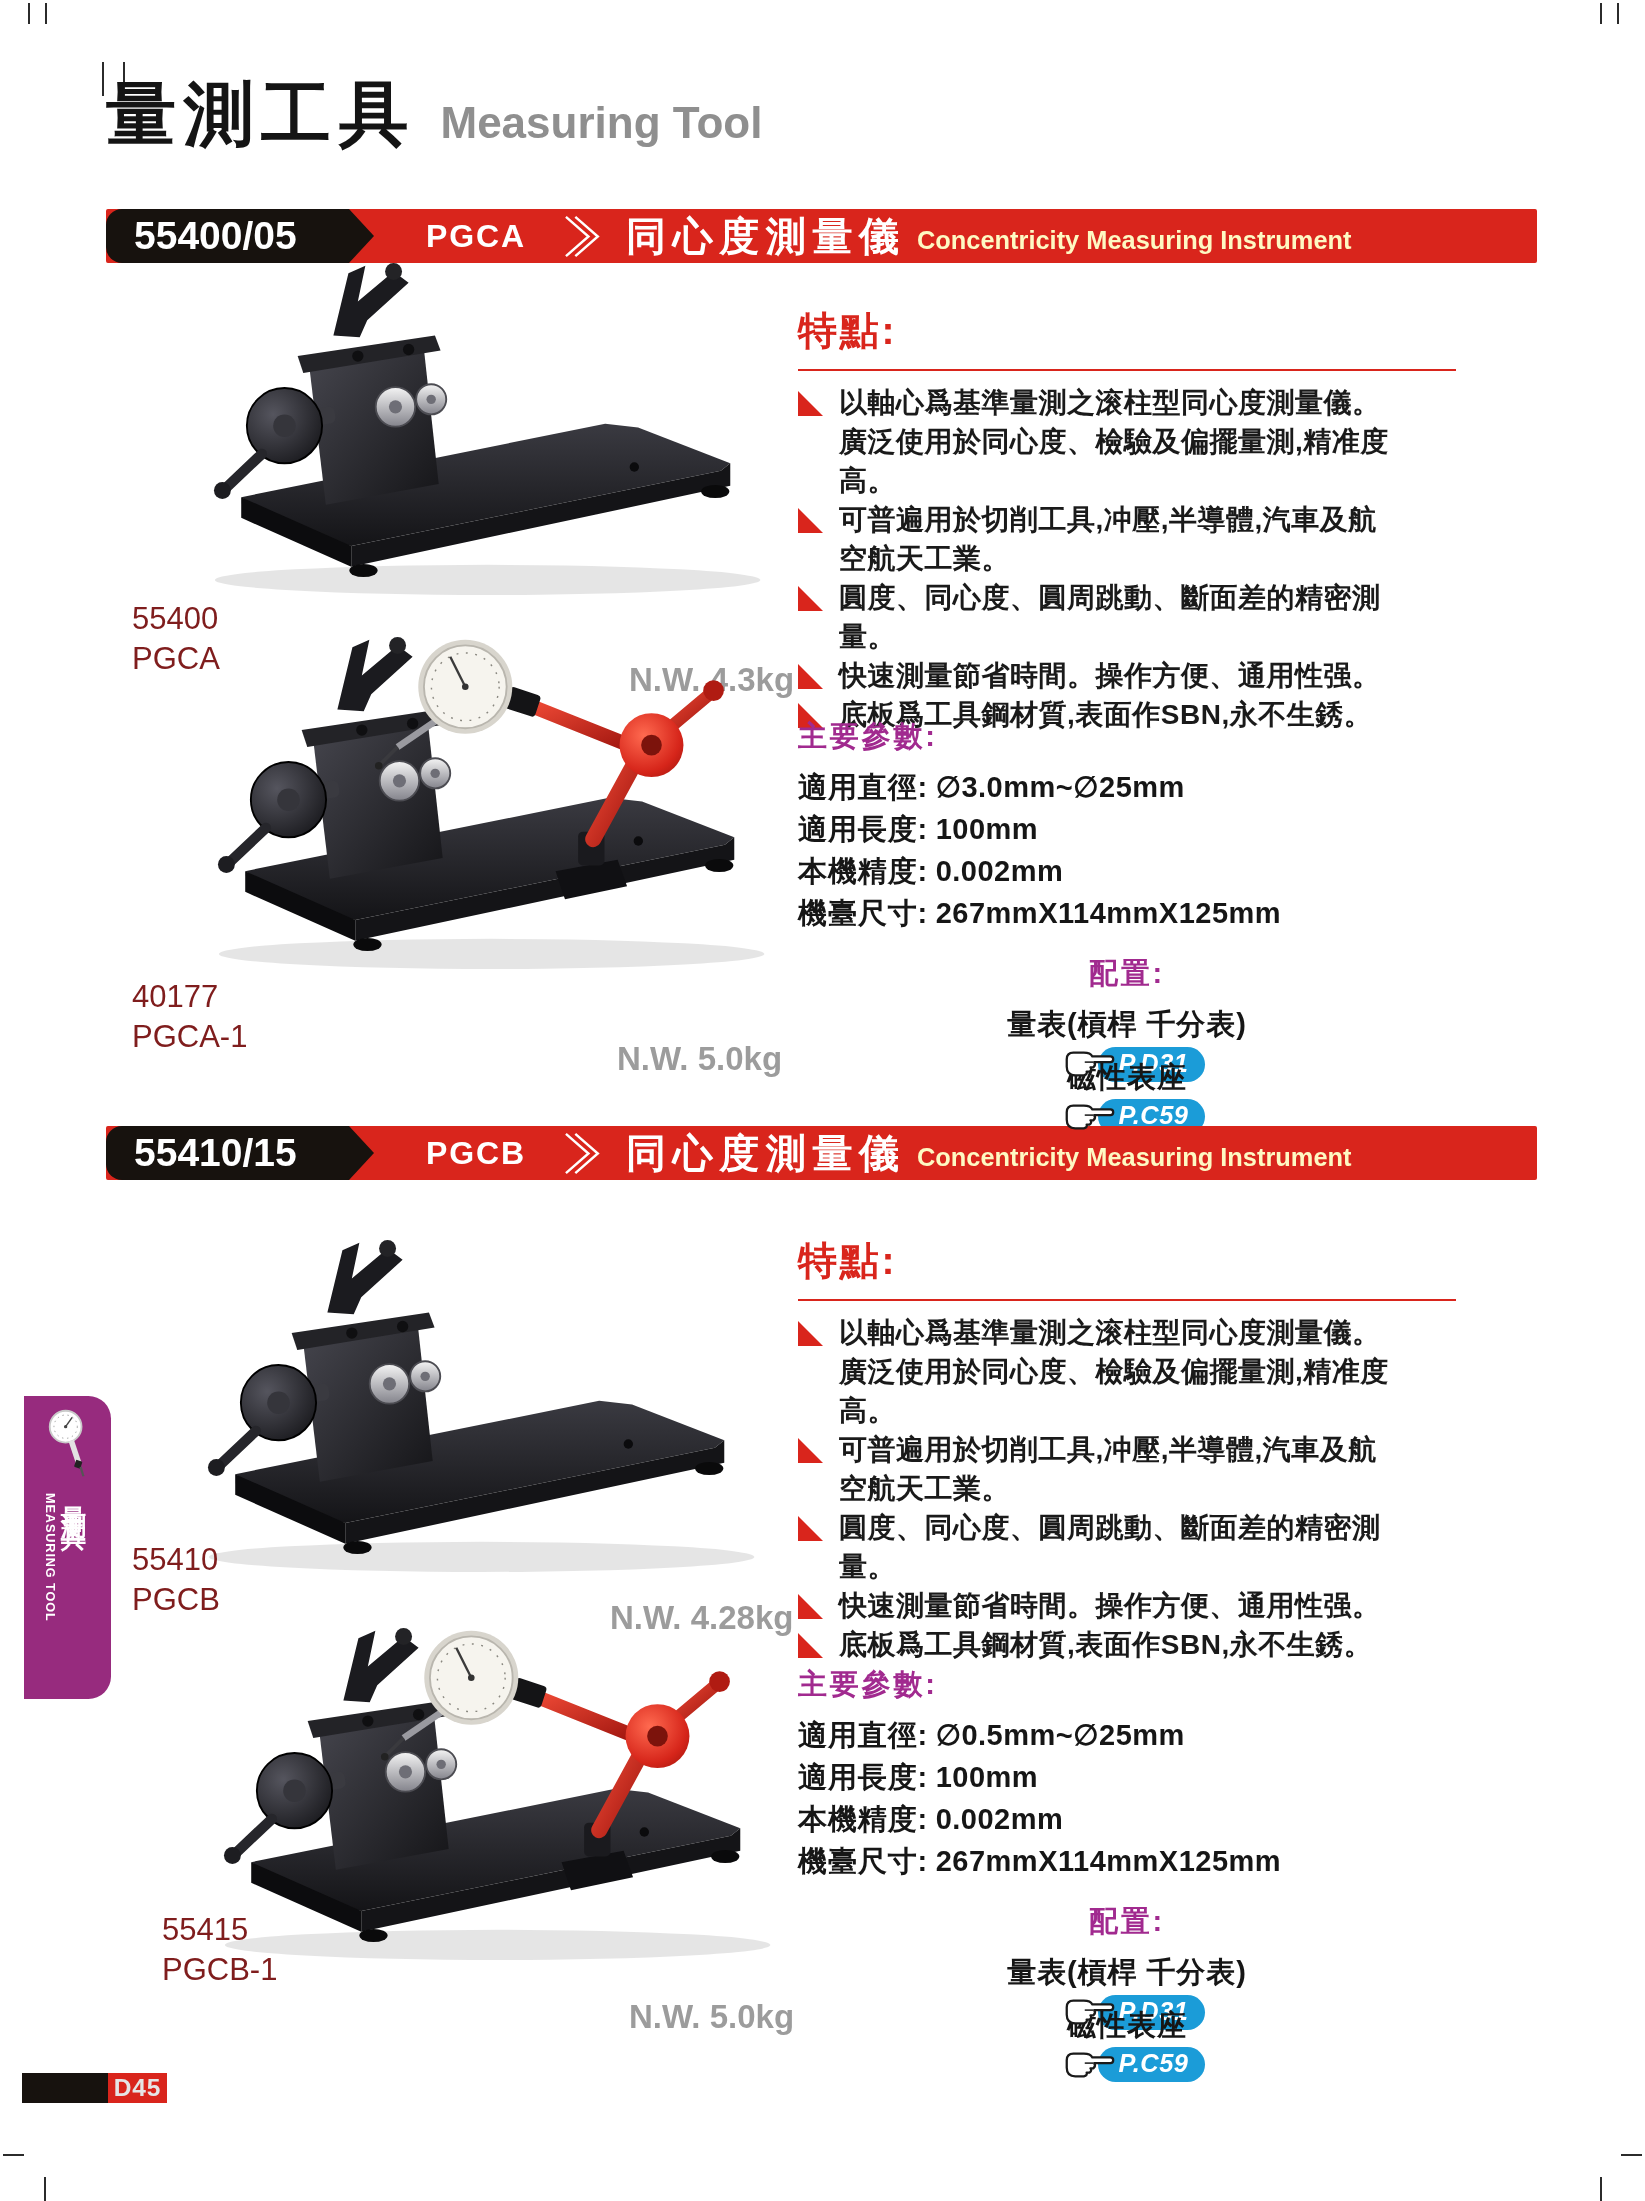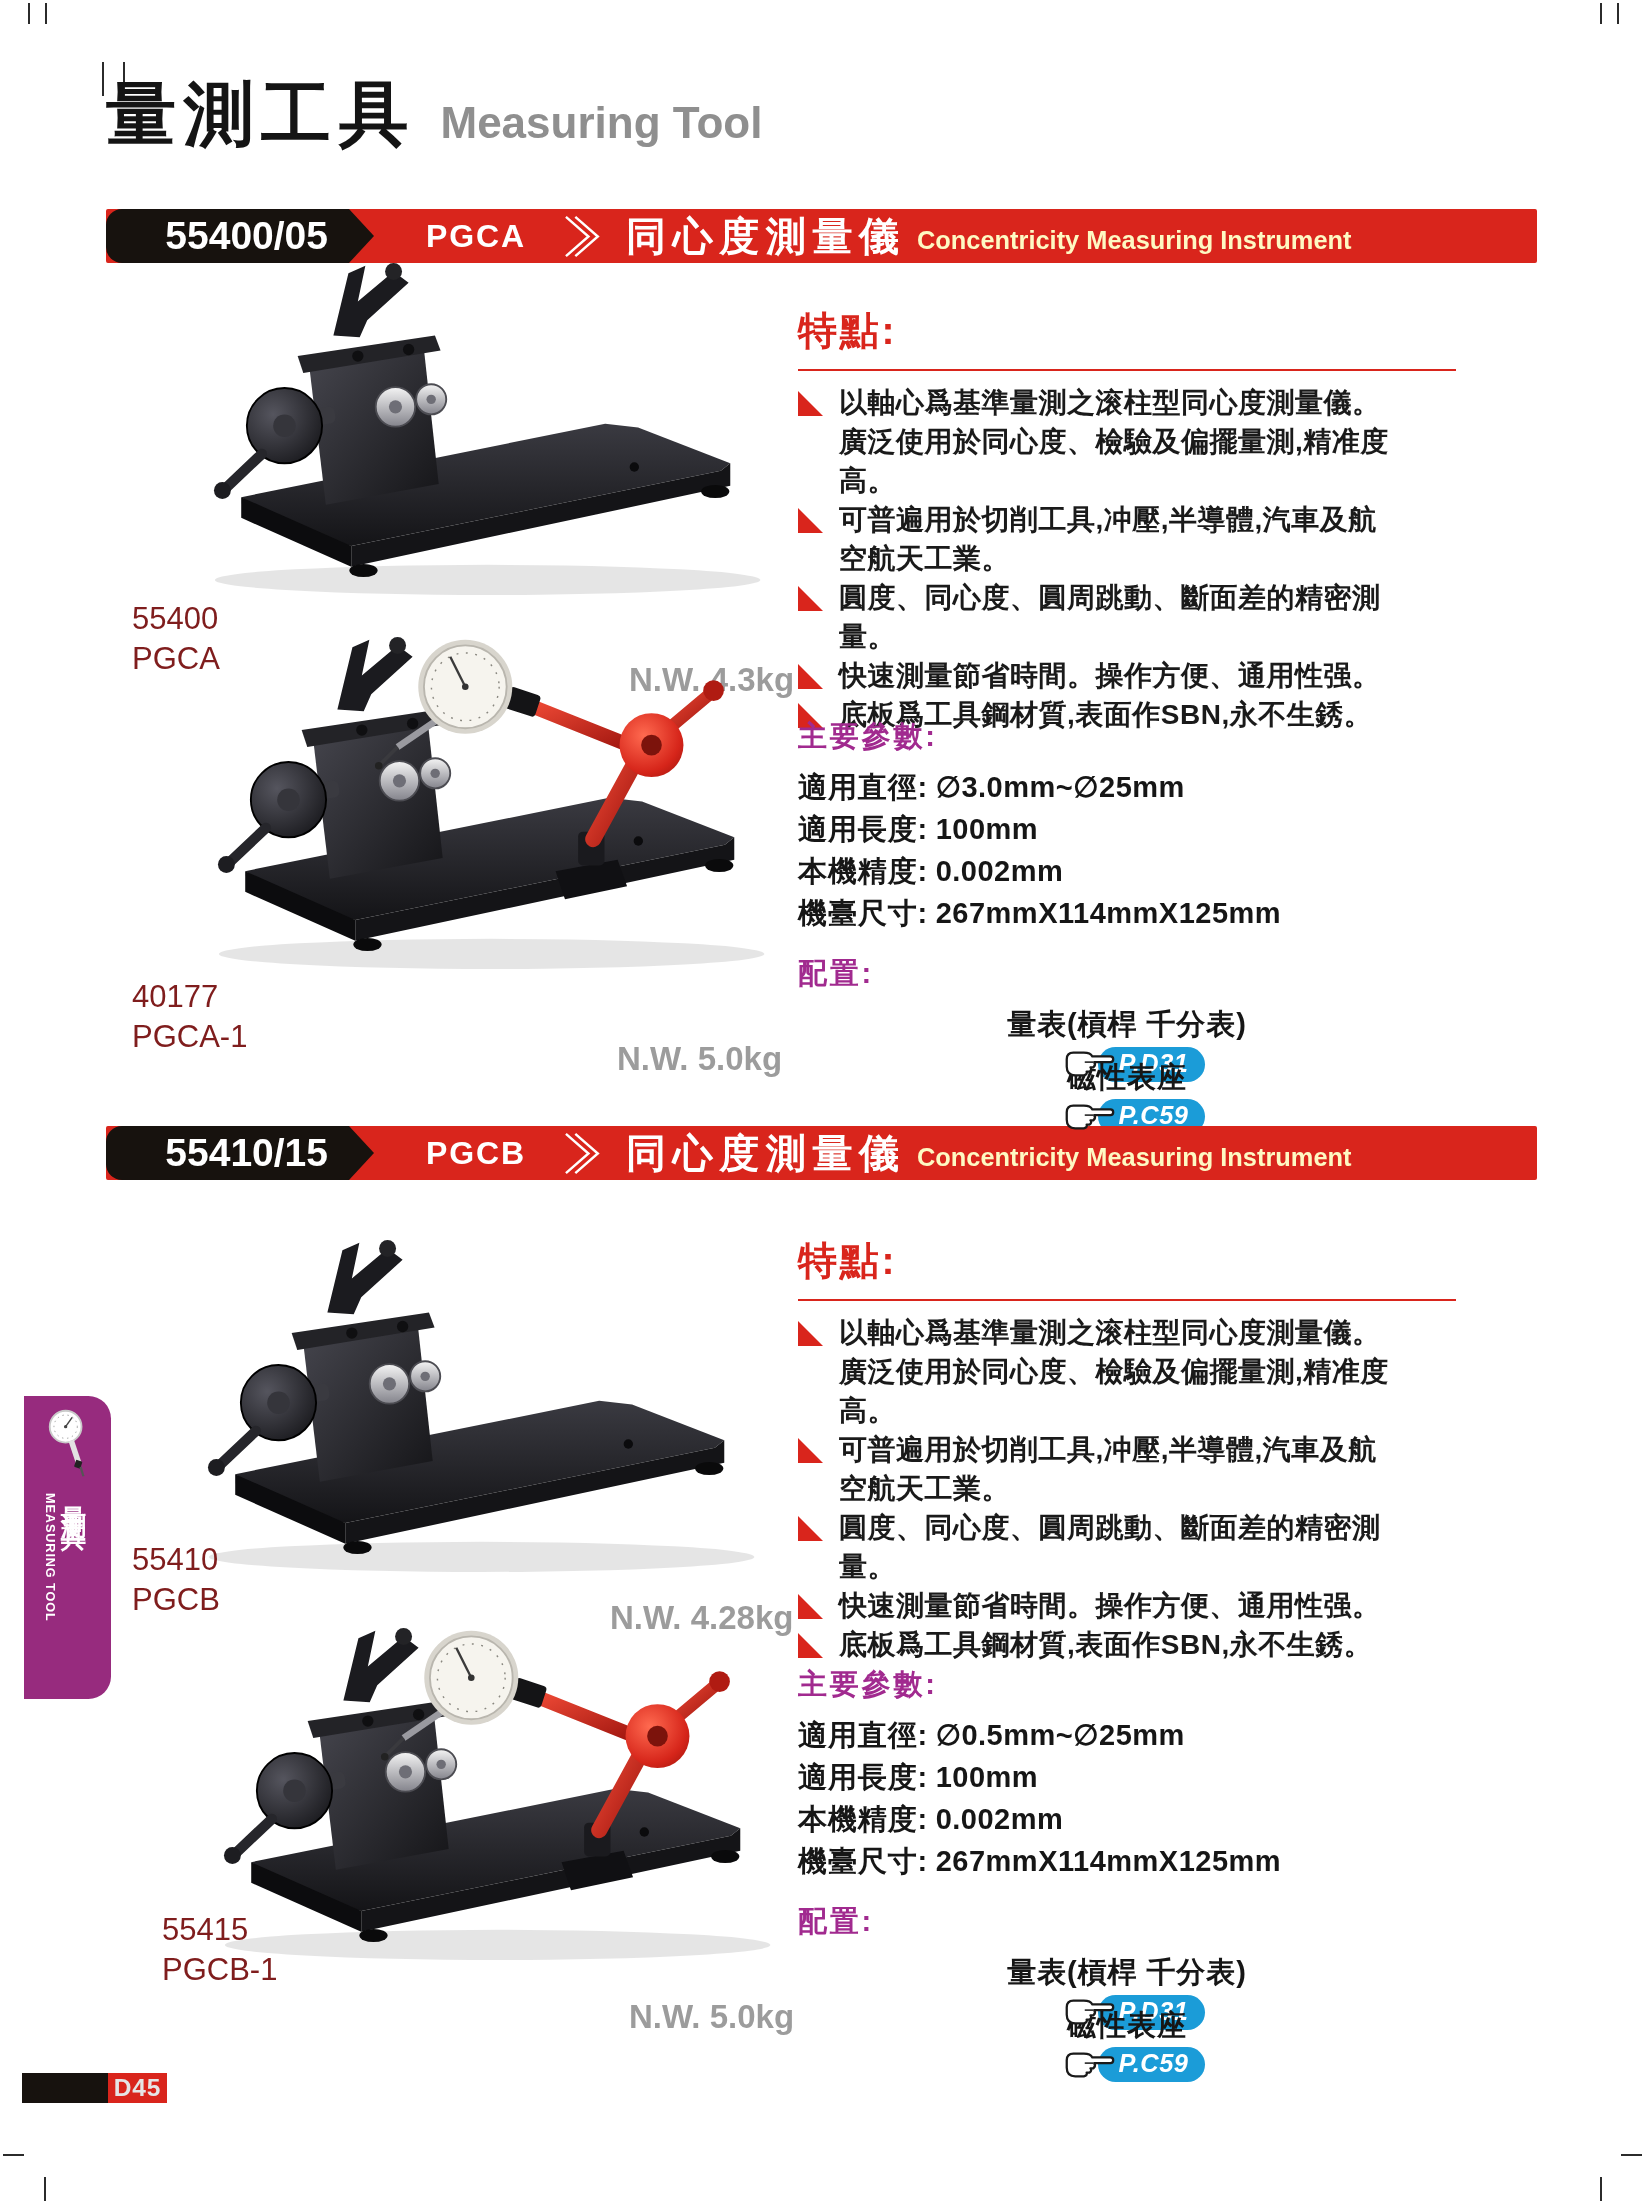--- a/index.html
+++ b/index.html
@@ -11,21 +11,21 @@
   
   .hdr { position:absolute; left:106px; top:68px; display:flex; align-items:baseline; gap:24.5px; }
   .hdr-zh { font-size:70px; font-weight:bold; color:#141414; letter-spacing:7.5px; }
   .hdr-en { font-size:44px; font-weight:bold; color:#8f8f8f; }
 
   
   .banner { position:absolute; left:106px; width:1431px; height:54px; background:#d9251c;
             display:flex; align-items:center; border-radius:1.9px; }
   .banner.b1 { top:209px; } .banner.b2 { top:1126px; }
   .badge { position:relative; height:54px; min-width:243px; background:#17120e;
-           border-radius:16px 0 0 16px; display:flex; align-items:center; justify-content:flex-end;
+           border-radius:16px 0 0 16px; display:flex; align-items:center; justify-content:flex-start;
            padding:0 21px 0 28px; }
   .badge::after { content:""; position:absolute; left:100%; top:0; width:0; height:0;
                   border-top:27px solid transparent; border-bottom:27px solid transparent;
                   border-left:25.4px solid #17120e; }
   .badge-code { font-size:39px; font-weight:bold; color:#ffffff; letter-spacing:0px; }
   .banner-model { font-size:32px; font-weight:bold; color:#ffffff; margin-left:77px; letter-spacing:1.9px; }
   .banner-chev { margin-left:34px; display:flex; align-items:center; }
   .banner-zh { font-size:40px; font-weight:bold; color:#ffffff; margin-left:26px; letter-spacing:6.6px; white-space:nowrap; }
   .banner-en { font-size:25.4px; font-weight:bold; color:#fef9c3; margin-left:11.3px; margin-top:9.4px; white-space:nowrap; }
 
@@ -41,21 +41,21 @@
          border-bottom:25.4px solid #d9251c; border-right:25.4px solid transparent; }
 
   .param-block { position:absolute; left:798px; width:658px; }
   .pb1 { top:717px; } .pb2 { top:1665px; }
   .sub-h { color:#a12a8f; font-size:29px; font-weight:bold; letter-spacing:2.8px; margin-bottom:11.3px; }
   .param-row { display:flex; align-items:baseline; font-size:29px; font-weight:bold;
                color:#161616; height:42px;text-align:right; }
   .param-label { letter-spacing:0.9px; margin-right:7.5px; white-space:nowrap; }
   .param-value { letter-spacing:0.5px; white-space:nowrap; }
 
-  .cfg-block { position:absolute; left:798px; width:658px; }
+  .cfg-block { position:absolute; left:798px; width:658px;text-align:center; }
   .cb1 { top:954px; } .cb2 { top:1902px; }
   .cfg-row { display:flex; align-items:center; font-size:29px; font-weight:bold; color:#161616;
              margin-bottom:7.5px; height:45px;flex-direction:column; }
   .cfg-label { letter-spacing:0.9px; white-space:nowrap; }
   .refwrap { display:flex; align-items:center; margin-left:13px; }
   .hand { width:55px; height:38px; margin-right:-19px; position:relative; z-index:2; }
   .pill { background:#1b9cd8; color:#ffffff; font-size:25.4px; font-weight:bold; font-style:italic;
           border-radius:941px; padding:1.9px 17px 3.8px 21px; letter-spacing:0.5px; }
 
   

